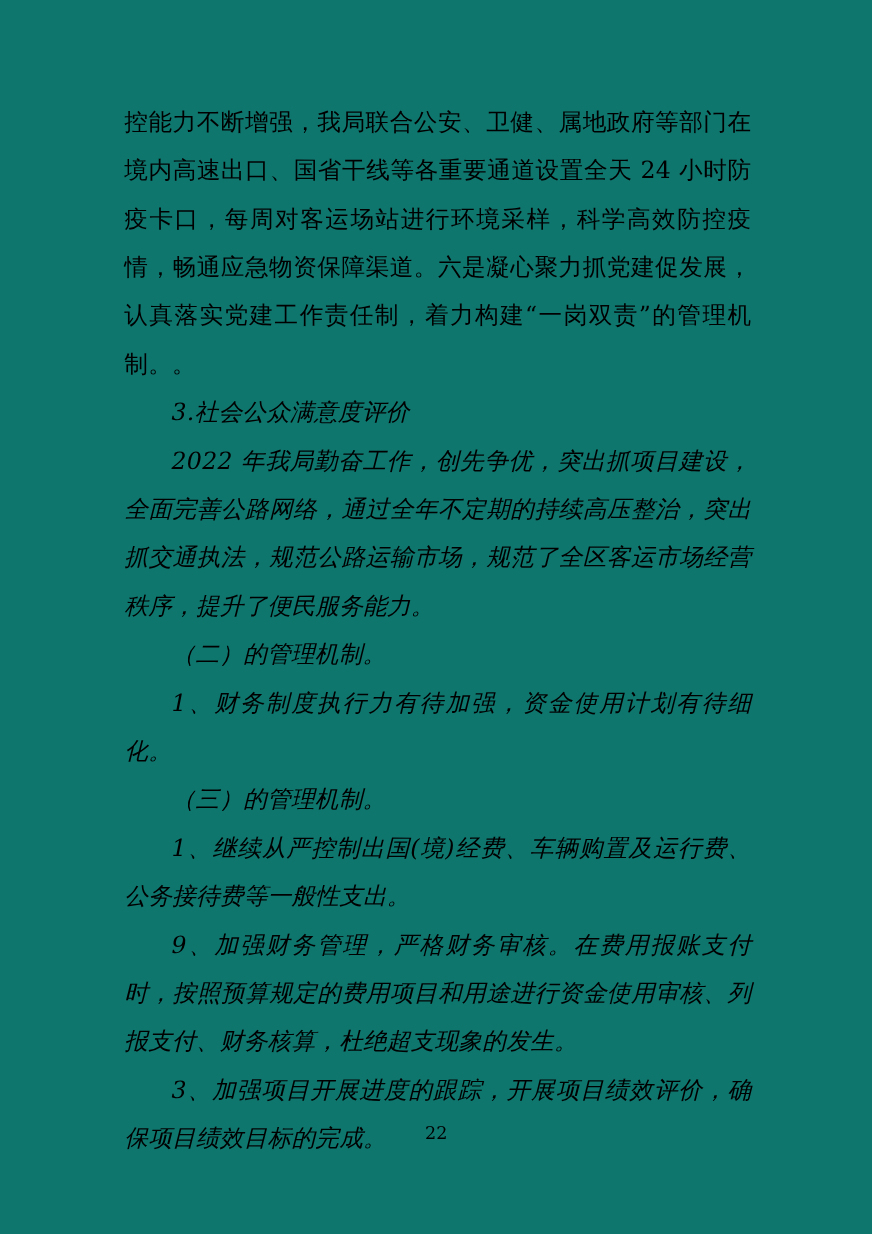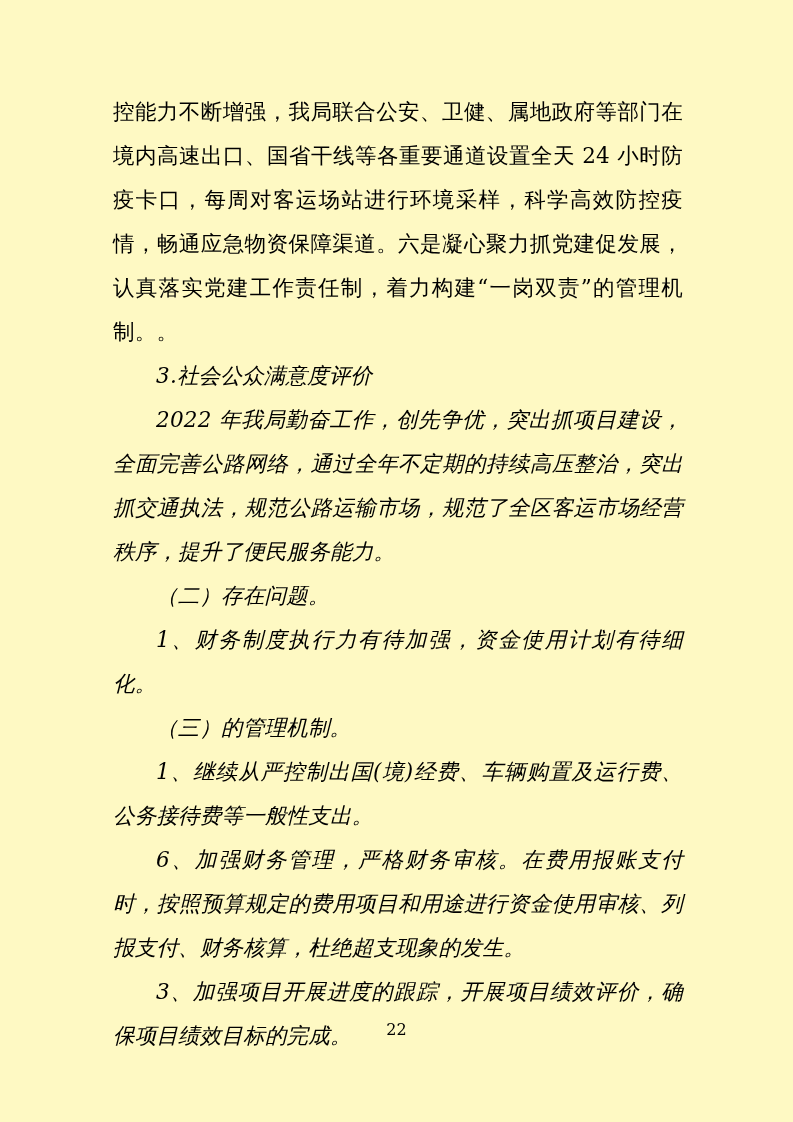--- a/index.html
+++ b/index.html
@@ -14,21 +14,21 @@
     color: #000000;
     position: relative;
     overflow: hidden;
   }
   .page {
     position: absolute;
     left: 0;
     top: 0;
     width: 793px;
     height: 1122px;
-    background: #fef9c3;
+    background: #0f766e;
   }
   .content {
     position: absolute;
     left: 113px;
     top: 90px;
     width: 570px;
   }
   p {
     margin: 0;
     font-size: 21.5px;
@@ -54,21 +54,21 @@
   }
 </style>
 </head>
 <body>
 
 <div class="page">
   <div class="content">
     <p>控能力不断增强，我局联合公安、卫健、属地政府等部门在境内高速出口、国省干线等各重要通道设置全天 24 小时防疫卡口，每周对客运场站进行环境采样，科学高效防控疫情，畅通应急物资保障渠道。六是凝心聚力抓党建促发展，认真落实党建工作责任制，着力构建“一岗双责”的管理机制。。</p>
     <p class="indent">3.社会公众满意度评价</p>
     <p class="indent">2022 年我局勤奋工作，创先争优，突出抓项目建设，全面完善公路网络，通过全年不定期的持续高压整治，突出抓交通执法，规范公路运输市场，规范了全区客运市场经营秩序，提升了便民服务能力。</p>
-    <p class="indent">（二）存在问题。</p>
+    <p class="indent">（二）的管理机制。</p>
     <p class="indent">1、财务制度执行力有待加强，资金使用计划有待细化。</p>
     <p class="indent">（三）的管理机制。</p>
     <p class="indent">1、继续从严控制出国(境)经费、车辆购置及运行费、公务接待费等一般性支出。</p>
-    <p class="indent">6、加强财务管理，严格财务审核。在费用报账支付时，按照预算规定的费用项目和用途进行资金使用审核、列报支付、财务核算，杜绝超支现象的发生。</p>
+    <p class="indent">9、加强财务管理，严格财务审核。在费用报账支付时，按照预算规定的费用项目和用途进行资金使用审核、列报支付、财务核算，杜绝超支现象的发生。</p>
     <p class="indent">3、加强项目开展进度的跟踪，开展项目绩效评价，确保项目绩效目标的完成。</p>
   </div>
   <div class="page-number">22</div>
 </div>
 
 </body></html>

